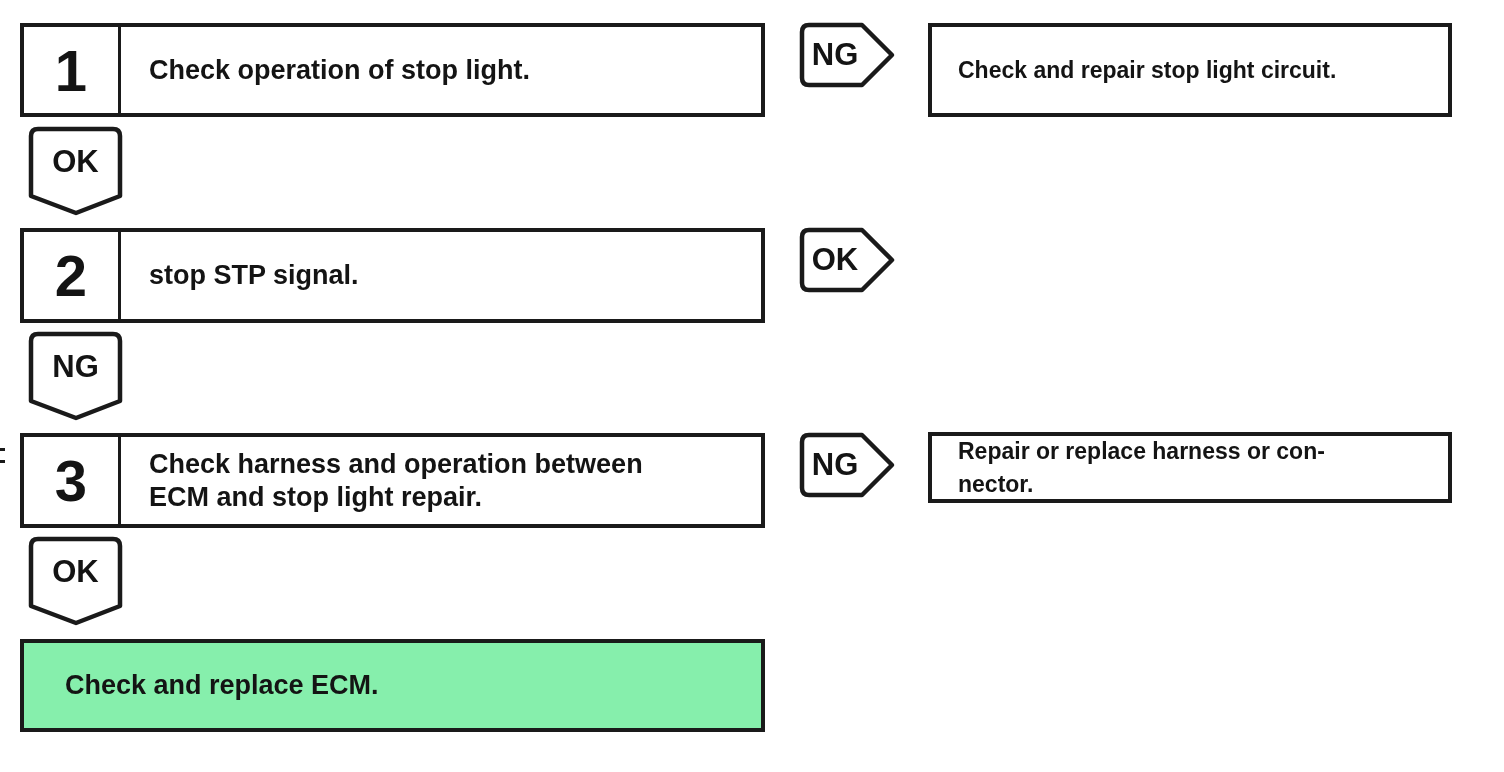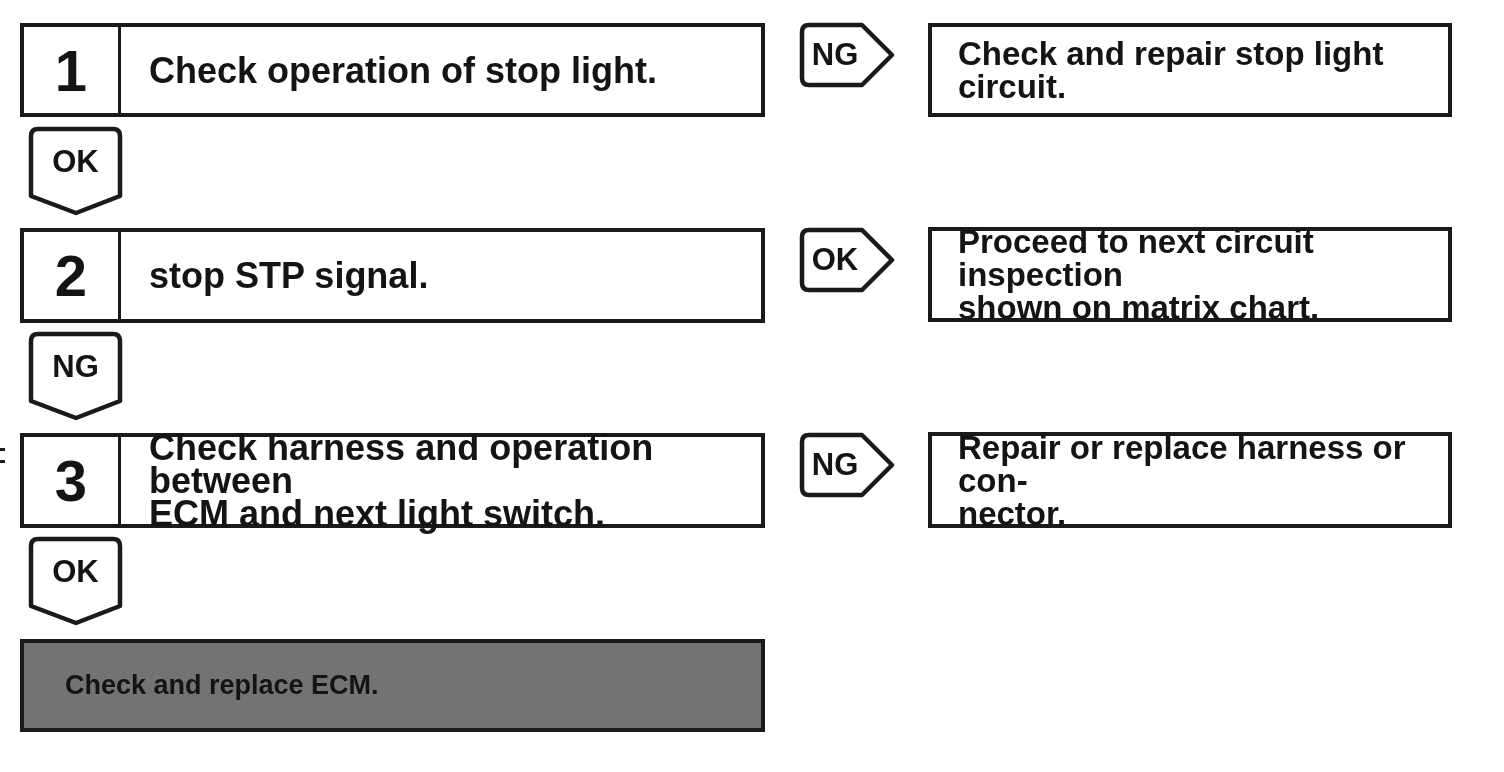--- a/index.html
+++ b/index.html
@@ -35,49 +35,49 @@
     font-size: 58px;
     font-weight: 700;
   }
   .step-text {
     flex: 1;
     display: flex;
     flex-direction: column;
     justify-content: center;
     padding-left: 28px;
     padding-right: 12px;
-    font-size: 36px;
+    font-size: 27px;
     font-weight: 700;
     line-height: 33px;
   }
   .result-box {
     position: absolute;
     left: 928px;
     width: 524px;
     border: 4px solid #1a1a1a;
     box-sizing: border-box;
     background: #ffffff;
     display: flex;
     flex-direction: column;
     justify-content: center;
     padding-left: 26px;
     padding-right: 12px;
-    font-size: 33px;
+    font-size: 23px;
     font-weight: 700;
     line-height: 33px;
   }
   .terminal-box {
     position: absolute;
     left: 20px;
     top: 639px;
     width: 745px;
     height: 93px;
     border: 4px solid #1a1a1a;
     box-sizing: border-box;
-    background: #737373;
+    background: #86efac;
     display: flex;
     flex-direction: column;
     justify-content: center;
     padding-left: 41px;
     font-size: 27px;
     font-weight: 700;
     line-height: 33px;
   }
   .badge-down {
     position: absolute;
@@ -168,48 +168,44 @@
     </div>
   </div>
 
   <div class="badge-right" style="top:227px;">
     <svg class="badge-svg" width="97" height="66" viewBox="0 0 97 66">
       <path d="M 10 3 L 63 3 L 93 33 L 63 63 L 10 63 Q 3 63 3 56 L 3 10 Q 3 3 10 3 Z" fill="#ffffff" stroke="#1a1a1a" stroke-width="4.5" stroke-linejoin="round"></path>
     </svg>
     <span class="badge-label">OK</span>
   </div>
 
-  <div class="result-box" style="top:227px;height:95px;">
-    <div>Proceed to next circuit inspection</div>
-    <div>shown on matrix chart.</div>
-  </div>
 
   <div class="badge-down" style="top:331px;">
     <svg class="badge-svg" width="95" height="90" viewBox="0 0 95 90">
       <path d="M 10 3 L 85 3 Q 92 3 92 10 L 92 70 L 48 87 L 3 70 L 3 10 Q 3 3 10 3 Z" fill="#ffffff" stroke="#1a1a1a" stroke-width="4.5" stroke-linejoin="round"></path>
     </svg>
     <span class="badge-label">NG</span>
   </div>
 
   <div class="step-box" style="top:433px;height:95px;">
     <div class="num-cell">3</div>
     <div class="step-text">
       <div>Check harness and operation between</div>
-      <div>ECM and next light switch.</div>
+      <div>ECM and stop light repair.</div>
     </div>
   </div>
 
   <div class="badge-right" style="top:432px;">
     <svg class="badge-svg" width="97" height="66" viewBox="0 0 97 66">
       <path d="M 10 3 L 63 3 L 93 33 L 63 63 L 10 63 Q 3 63 3 56 L 3 10 Q 3 3 10 3 Z" fill="#ffffff" stroke="#1a1a1a" stroke-width="4.5" stroke-linejoin="round"></path>
     </svg>
     <span class="badge-label">NG</span>
   </div>
 
-  <div class="result-box" style="top:432px;height:96px;">
+  <div class="result-box" style="top:432px;height:71px;">
     <div>Repair or replace harness or con-</div>
     <div>nector.</div>
   </div>
 
   <div class="badge-down" style="top:536px;">
     <svg class="badge-svg" width="95" height="90" viewBox="0 0 95 90">
       <path d="M 10 3 L 85 3 Q 92 3 92 10 L 92 70 L 48 87 L 3 70 L 3 10 Q 3 3 10 3 Z" fill="#ffffff" stroke="#1a1a1a" stroke-width="4.5" stroke-linejoin="round"></path>
     </svg>
     <span class="badge-label">OK</span>
   </div>

